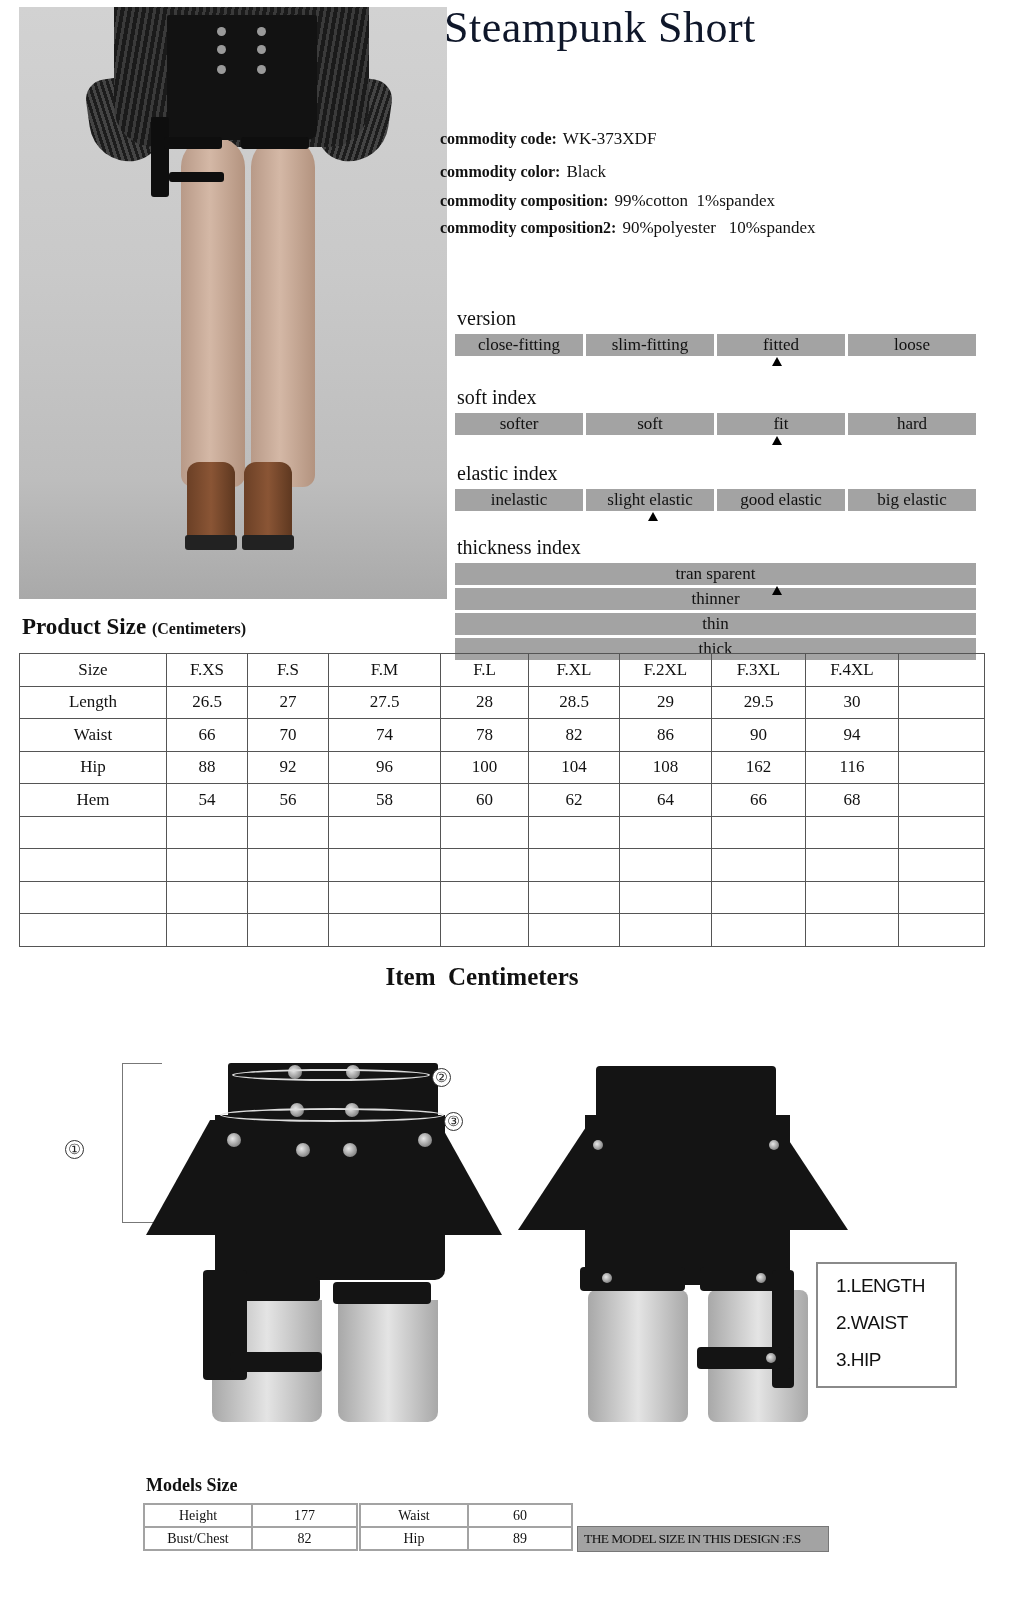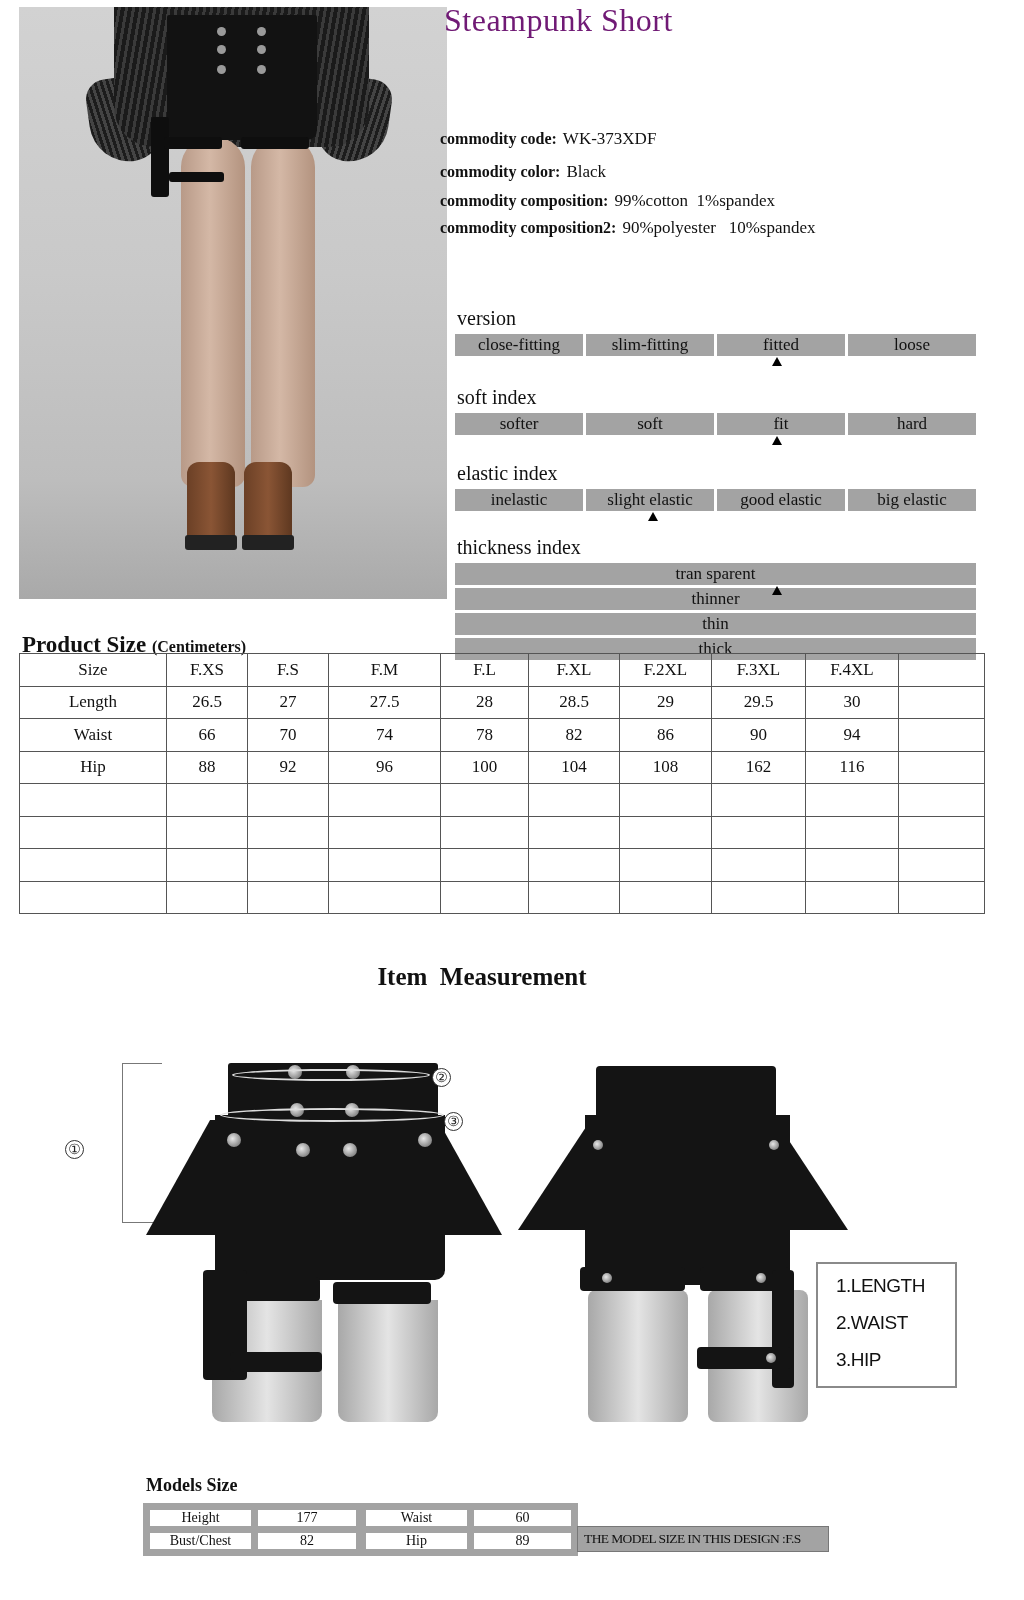--- a/index.html
+++ b/index.html
@@ -18,53 +18,53 @@
   .hero-photo .shorts { position: absolute; left: 148px; top: 8px; width: 150px; height: 125px;
     background: #121212; border-radius: 2px 2px 10px 10px; }
   .hero-photo .shorts .btn { position: absolute; width: 9px; height: 9px; border-radius: 50%; background: #9a9a9a; }
   .hero-photo .strap { position: absolute; background: #0e0e0e; border-radius: 3px; }
   .hero-photo .leg { position: absolute; top: 130px; width: 64px; height: 350px;
     background: linear-gradient(90deg, #b89a88, #d4b8a6 45%, #b3937f); border-radius: 30px 30px 12px 12px; }
   .hero-photo .boot { position: absolute; top: 455px; width: 48px; height: 80px; background: linear-gradient(90deg,#6b4026,#8a5535,#5e3820); border-radius: 12px 12px 4px 4px; }
   .hero-photo .sole { position: absolute; top: 528px; width: 52px; height: 15px; background: #222; border-radius: 3px; }
 
   
-  .title { position: absolute; left: 444px; top: 2px; font-size: 32px; font-weight: normal; color: #701a75; letter-spacing: 0.5px; }
+  .title { position: absolute; left: 444px; top: 2px; font-size: 44px; font-weight: normal; color: #0f172a; letter-spacing: 0.5px; }
   .info { position: absolute; left: 440px; font-size: 17px; white-space: nowrap; }
   .info .k { font-weight: bold; font-size: 16px; margin-right: 6px; }
   .info .v { font-size: 17px; }
 
   
   .scale-title { position: absolute; left: 457px; font-size: 20px; color: #111; }
   .scale-row { position: absolute; left: 455px; width: 521px; height: 22px; display: flex; gap: 3px; }
   .scale-cell { flex: 1; background: #a3a3a3; color: #111; font-size: 17px; text-align: center; line-height: 22px; }
   .marker { position: absolute; width: 0; height: 0; border-left: 5px solid transparent; border-right: 5px solid transparent; border-bottom: 9px solid #000; }
 
   
-  .size-heading { position: absolute; left: 22px; top: 632px; font-size: 23px; font-weight: bold; }
+  .size-heading { position: absolute; left: 22px; top: 614px; font-size: 23px; font-weight: bold; }
   .size-heading .sub { font-size: 16px; font-weight: bold; }
   table.size { position: absolute; left: 19px; top: 653px; width: 965px; border-collapse: collapse; table-layout: fixed; }
   table.size td { border: 1px solid #555; text-align: center; font-size: 17px; height: 32.5px; color: #111; }
 
   .measure-heading { position: absolute; left: 0; width: 964px; text-align: center; top: 963px; font-size: 25px; font-weight: bold; }
 
   
   .bracket { position: absolute; left: 122px; top: 1063px; width: 40px; height: 160px; border-left: 1px solid #777; border-top: 1px solid #777; border-bottom: 1px solid #777; border-right: none; }
   .circ-num { position: absolute; width: 19px; height: 19px; border: 1px solid #333; border-radius: 50%; font-family: "Liberation Sans", sans-serif; font-size: 14px; text-align: center; line-height: 17px; color: #222; background: #fff; }
   .garment { position: absolute; background: #141414; }
   .ellipse { position: absolute; border: 2px solid #ddd; border-radius: 50%; }
   .mannequin { position: absolute; background: linear-gradient(90deg,#a8a8a8,#e4e4e4 50%,#a8a8a8); border-radius: 8px; }
   .rivet { position: absolute; width: 14px; height: 14px; border-radius: 50%; background: radial-gradient(circle at 40% 40%, #e8e8e8, #888 70%); }
   .legend-box { position: absolute; left: 816px; top: 1262px; width: 141px; height: 126px; border: 2px solid #8a8a8a; padding: 10px 0 0 18px; font-family: "Liberation Sans", sans-serif; font-size: 19px; color: #111; }
   .legend-box div { height: 37px; line-height: 24px; letter-spacing: -0.5px; }
 
   
   .models-heading { position: absolute; left: 146px; top: 1475px; font-size: 18px; font-weight: bold; }
   table.models { position: absolute; top: 1503px; border-collapse: collapse; table-layout: fixed; }
-  table.models td { border: 7px solid #a3a3a3; text-align: center; font-size: 14px; height: 23px; color: #111; }
+  table.models td { border: 2px solid #a3a3a3; text-align: center; font-size: 14px; height: 23px; color: #111; }
   .model-note { position: absolute; left: 577px; top: 1526px; width: 252px; height: 26px; background: #a3a3a3; border: 1px solid #777; font-size: 13.5px; line-height: 24px; padding-left: 6px; letter-spacing: -0.6px; color: #111; white-space: nowrap; }
 </style>
 </head>
 <body>
 
 <div class="hero-photo">
   <div class="sleeve-l"></div>
   <div class="sleeve-r"></div>
   <div class="top-blouse"></div>
   <div class="leg" style="left:162px;"></div>
@@ -199,20 +199,32 @@
         <td>92</td>
         <td>96</td>
         <td>100</td>
         <td>104</td>
         <td>108</td>
         <td>162</td>
         <td>116</td>
         <td></td>
   </tr>
   <tr>
+    <td>Hem</td>
+        <td>54</td>
+        <td>56</td>
+        <td>58</td>
+        <td>60</td>
+        <td>62</td>
+        <td>64</td>
+        <td>66</td>
+        <td>68</td>
+        <td></td>
+  </tr>
+  <tr>
         <td></td>
         <td></td>
         <td></td>
         <td></td>
         <td></td>
         <td></td>
         <td></td>
         <td></td>
         <td></td>
         <td></td>
@@ -249,21 +261,21 @@
         <td></td>
         <td></td>
         <td></td>
         <td></td>
         <td></td>
         <td></td>
       </tr>
 </tbody>
   </table>
 
-<div class="measure-heading" style="white-space:pre;">Item  Measurement</div>
+<div class="measure-heading" style="white-space:pre;">Item  Centimeters</div>
 
 <div class="bracket"></div>
 <div class="circ-num" style="left:65px;top:1140px;">①</div>
 
 <div>
   <div class="mannequin" style="left:212px;top:1300px;width:110px;height:122px;border-radius:0 0 10px 10px;"></div>
   <div class="mannequin" style="left:338px;top:1300px;width:100px;height:122px;border-radius:0 0 10px 10px;"></div>
   <div class="garment" style="left:228px;top:1063px;width:210px;height:60px;border-radius:3px 3px 0 0;"></div>
   <div class="garment" style="left:146px;top:1120px;width:356px;height:115px;clip-path:polygon(18% 0,82% 0,100% 100%,0 100%);"></div>
   <div class="garment" style="left:215px;top:1115px;width:230px;height:165px;border-radius:0 0 10px 10px;"></div>

